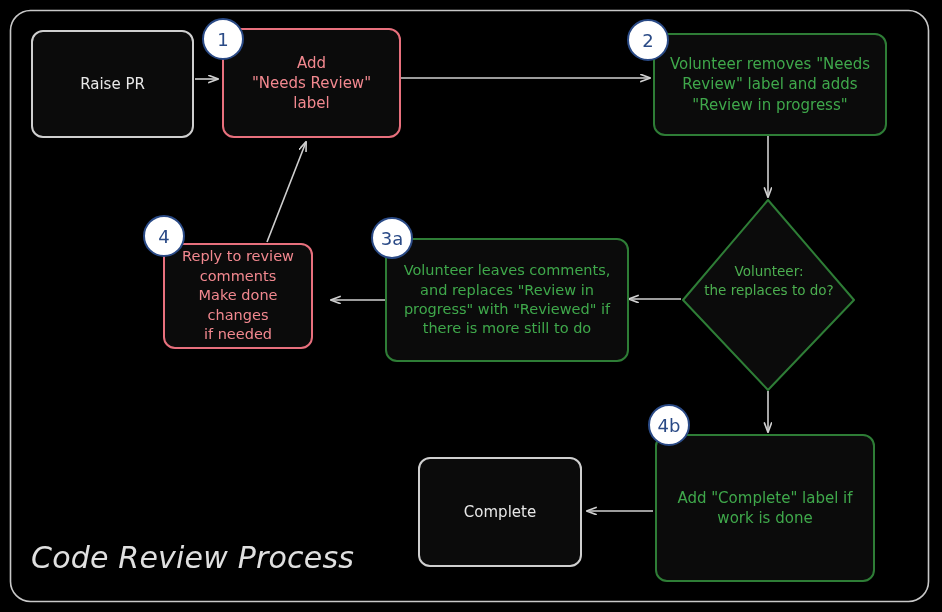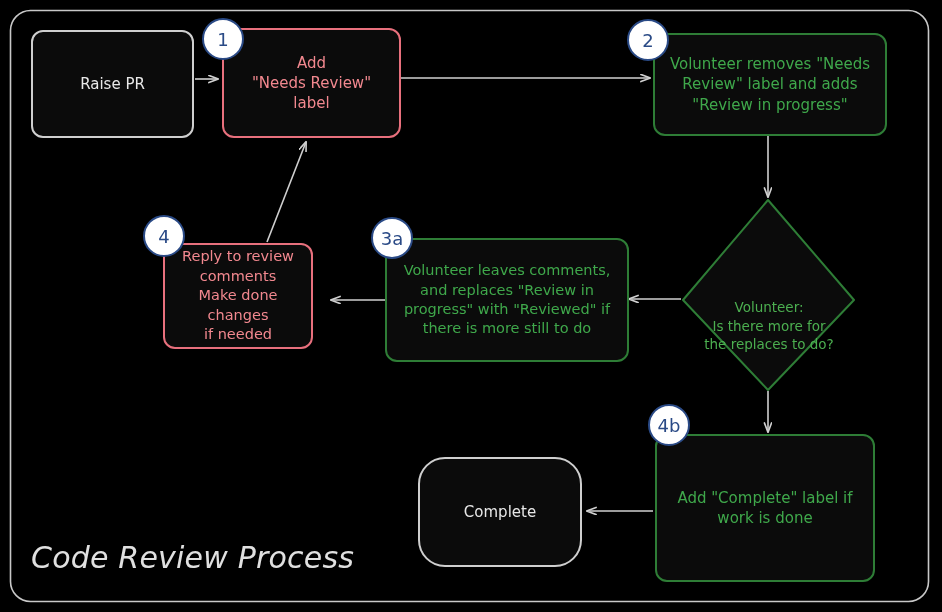--- a/index.html
+++ b/index.html
@@ -38,21 +38,20 @@
   .n-plain  { border-color: #cfcfcf; color: #e8e8e8; font-size: 15px; }
   .n-red    { border-color: #e8707d; color: #f2888f; font-size: 15px; }
   .n-green  { border-color: #2e7d36; color: #3fa84b; font-size: 15px; }
   .diamond-label {
     position: absolute;
     text-align: center;
     color: #4caf50;
     font-size: 13.5px;
     line-height: 1.38;
     pointer-events: none;
-    margin-top: 36px;
   }
   .badge {
     position: absolute;
     width: 38px; height: 38px;
     border-radius: 50%;
     background: #ffffff;
     border: 2.5px solid #2a4a86;
     color: #2a4a86;
     display: flex;
     align-items: center;
@@ -114,21 +113,20 @@
   </div>
 
   <div class="node n-green" style="left:653px; top:33px; width:234px; height:103px; flex-direction:column;">
     <span>Volunteer removes "Needs</span>
     <span>Review" label and adds</span>
     <span>"Review in progress"</span>
   </div>
 
   <div class="diamond-label" style="left:683px; top:262px; width:172px;">
     <div>Volunteer:</div>
-    <div>Is there more for</div>
     <div>the replaces to do?</div>
   </div>
 
   <div class="node n-green" style="left:385px; top:238px; width:244px; height:124px; flex-direction:column; font-size:14.5px;">
     <span>Volunteer leaves comments,</span>
     <span>and replaces "Review in</span>
     <span>progress" with "Reviewed" if</span>
     <span>there is more still to do</span>
   </div>
 
@@ -137,21 +135,21 @@
     <span>comments</span>
     <span>Make done changes</span>
     <span>if needed</span>
   </div>
 
   <div class="node n-green" style="left:655px; top:434px; width:220px; height:148px; flex-direction:column;">
     <span>Add "Complete" label if</span>
     <span>work is done</span>
   </div>
 
-  <div class="node n-plain" style="left:418px; top:457px; width:164px; height:110px;border-radius:27px;">
+  <div class="node n-plain" style="left:418px; top:457px; width:164px; height:110px;">
     <span>Complete</span>
   </div>
 
   <div class="badge" style="left:202px; top:18px;">
     <span>1</span>
   </div>
 
   <div class="badge" style="left:627px; top:19px;">
     <span>2</span>
   </div>

